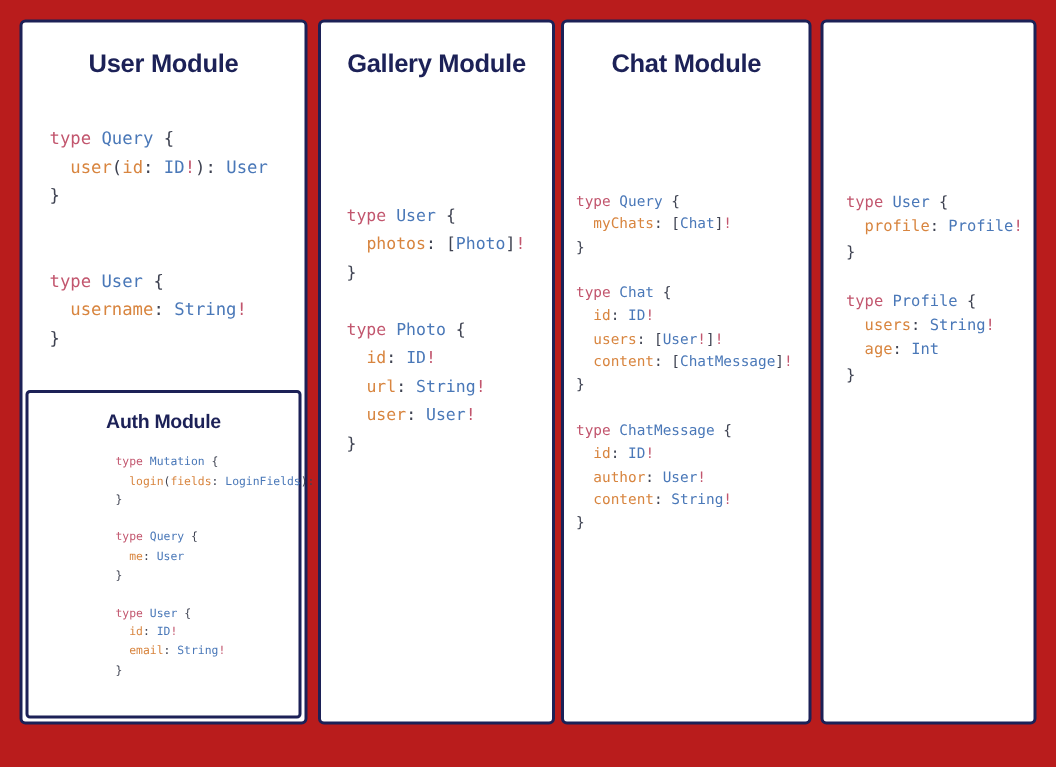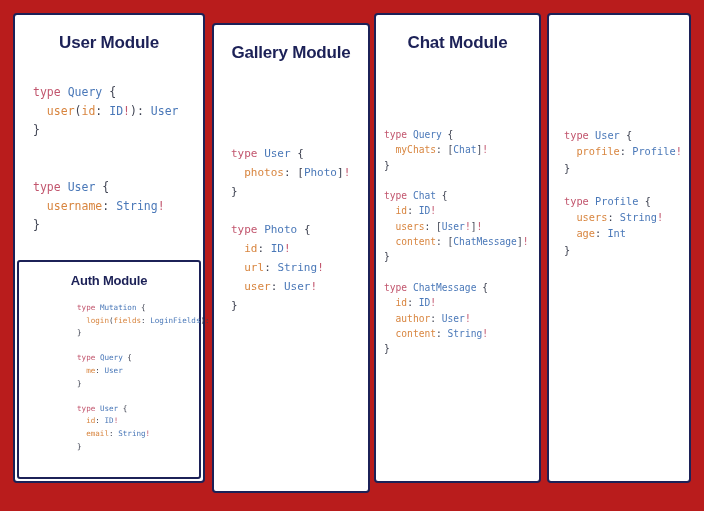--- a/index.html
+++ b/index.html
@@ -49,21 +49,21 @@
 
   
   .k   { color: #c2566e; }   
   .t   { color: #4a78b8; }   
   .f   { color: #d8853f; }   
   .p   { color: #3f4352; }   
   .b   { color: #c2566e; }   
 
   
   #card-user     { left: 13px;  top: 13px;  width: 192px; height: 470px; }
-  #card-gallery  { left: 212px; top: 23px;  width: 158px; height: 470px; }
+  #card-gallery  { left: 212px; top: 13px;  width: 158px; height: 470px; }
   #card-chat     { left: 374px; top: 13px;  width: 167px; height: 470px; }
   #card-profile  { left: 547px; top: 13px;  width: 144px; height: 470px; }
 
   #card-auth {
     position: absolute;
     left: 2px;
     top: 245px;
     width: 184px;
     height: 219px;
     box-sizing: border-box;

